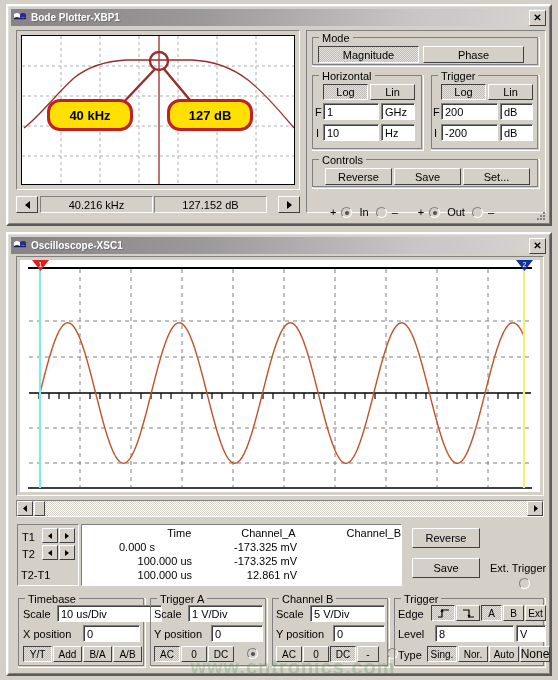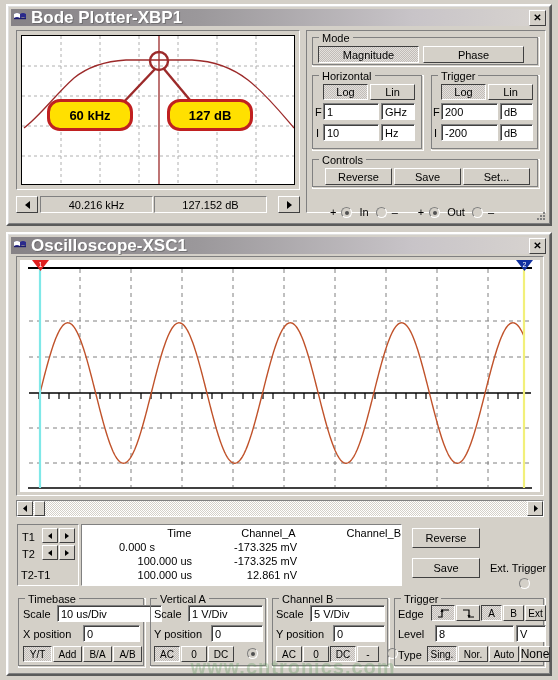--- a/index.html
+++ b/index.html
@@ -31,21 +31,21 @@
     position:absolute;left:3px;right:3px;top:3px;height:17px;
     background:linear-gradient(to right,#868286 0%,#9b989b 35%,#c8c4c8 75%,#d8d4d0 100%);
     display:flex;align-items:center;
     box-sizing:border-box;
   }
   .title-ico{
     width:15px;height:13px;margin-left:2px;margin-right:3px;flex:0 0 auto;
     position:relative;
   }
   .title-text{
-    font-size:17px;font-weight:bold;color:#ffffff;
+    font-size:10px;font-weight:bold;color:#ffffff;
     text-shadow:1px 1px 0 #55555588;
     letter-spacing:0px;white-space:nowrap;
     font-family:"Liberation Sans", sans-serif;
   }
   .title-close{
     position:absolute;right:1px;top:1px;width:15px;height:14px;
     background:#d4d0c8;
     border-top:1px solid #ffffff;border-left:1px solid #ffffff;
     border-right:1px solid #404040;border-bottom:1px solid #404040;
     display:flex;align-items:center;justify-content:center;
@@ -172,21 +172,21 @@
 
         <circle cx="137" cy="25" r="9" fill="none" stroke="#9c2a2a" stroke-width="2.4"></circle>
 
         <line x1="133" y1="33" x2="98" y2="70" stroke="#9c2a2a" stroke-width="2.4"></line>
         <line x1="142" y1="33" x2="173" y2="70" stroke="#9c2a2a" stroke-width="2.4"></line>
       </svg>
 
       <div style="position:absolute;left:25px;top:63px;width:80px;height:26px;
                   background:#ffe000;border:3px solid #c02020;border-radius:13px;
                   display:flex;align-items:center;justify-content:center;">
-        <span style="font-size:13px;font-weight:bold;color:#000;font-family:'Liberation Sans',sans-serif;">60 kHz</span>
+        <span style="font-size:13px;font-weight:bold;color:#000;font-family:'Liberation Sans',sans-serif;">40 kHz</span>
       </div>
 
       <div style="position:absolute;left:145px;top:63px;width:80px;height:26px;
                   background:#ffe000;border:3px solid #c02020;border-radius:13px;
                   display:flex;align-items:center;justify-content:center;">
         <span style="font-size:13px;font-weight:bold;color:#000;font-family:'Liberation Sans',sans-serif;">127 dB</span>
       </div>
     </div>
   </div>
 
@@ -459,21 +459,21 @@
     <div class="field" style="position:absolute;left:38px;top:6px;width:105px;height:17px;">10 us/Div</div>
     <span class="lbl" style="left:4px;top:29px;">X position</span>
     <div class="field" style="position:absolute;left:64px;top:26px;width:57px;height:17px;">0</div>
     <div class="btn pressed" style="position:absolute;left:4px;top:47px;width:29px;height:16px;font-size:10px;">Y/T</div>
     <div class="btn" style="position:absolute;left:34px;top:47px;width:29px;height:16px;font-size:10px;">Add</div>
     <div class="btn" style="position:absolute;left:64px;top:47px;width:29px;height:16px;font-size:10px;">B/A</div>
     <div class="btn" style="position:absolute;left:94px;top:47px;width:29px;height:16px;font-size:10px;">A/B</div>
   </div>
 
   <div class="group" style="left:142px;top:364px;width:118px;height:70px;">
-    <span class="group-label">Vertical A</span>
+    <span class="group-label">Trigger A</span>
     <span class="lbl" style="left:3px;top:9px;">Scale</span>
     <div class="field" style="position:absolute;left:37px;top:6px;width:75px;height:17px;">1  V/Div</div>
     <span class="lbl" style="left:3px;top:29px;">Y position</span>
     <div class="field" style="position:absolute;left:60px;top:26px;width:52px;height:17px;">0</div>
     <div class="btn pressed" style="position:absolute;left:3px;top:47px;width:26px;height:16px;font-size:10px;">AC</div>
     <div class="btn" style="position:absolute;left:30px;top:47px;width:26px;height:16px;font-size:10px;">0</div>
     <div class="btn" style="position:absolute;left:57px;top:47px;width:26px;height:16px;font-size:10px;">DC</div>
     <span class="radio on" style="position:absolute;left:96px;top:49px;"></span>
   </div>
 

